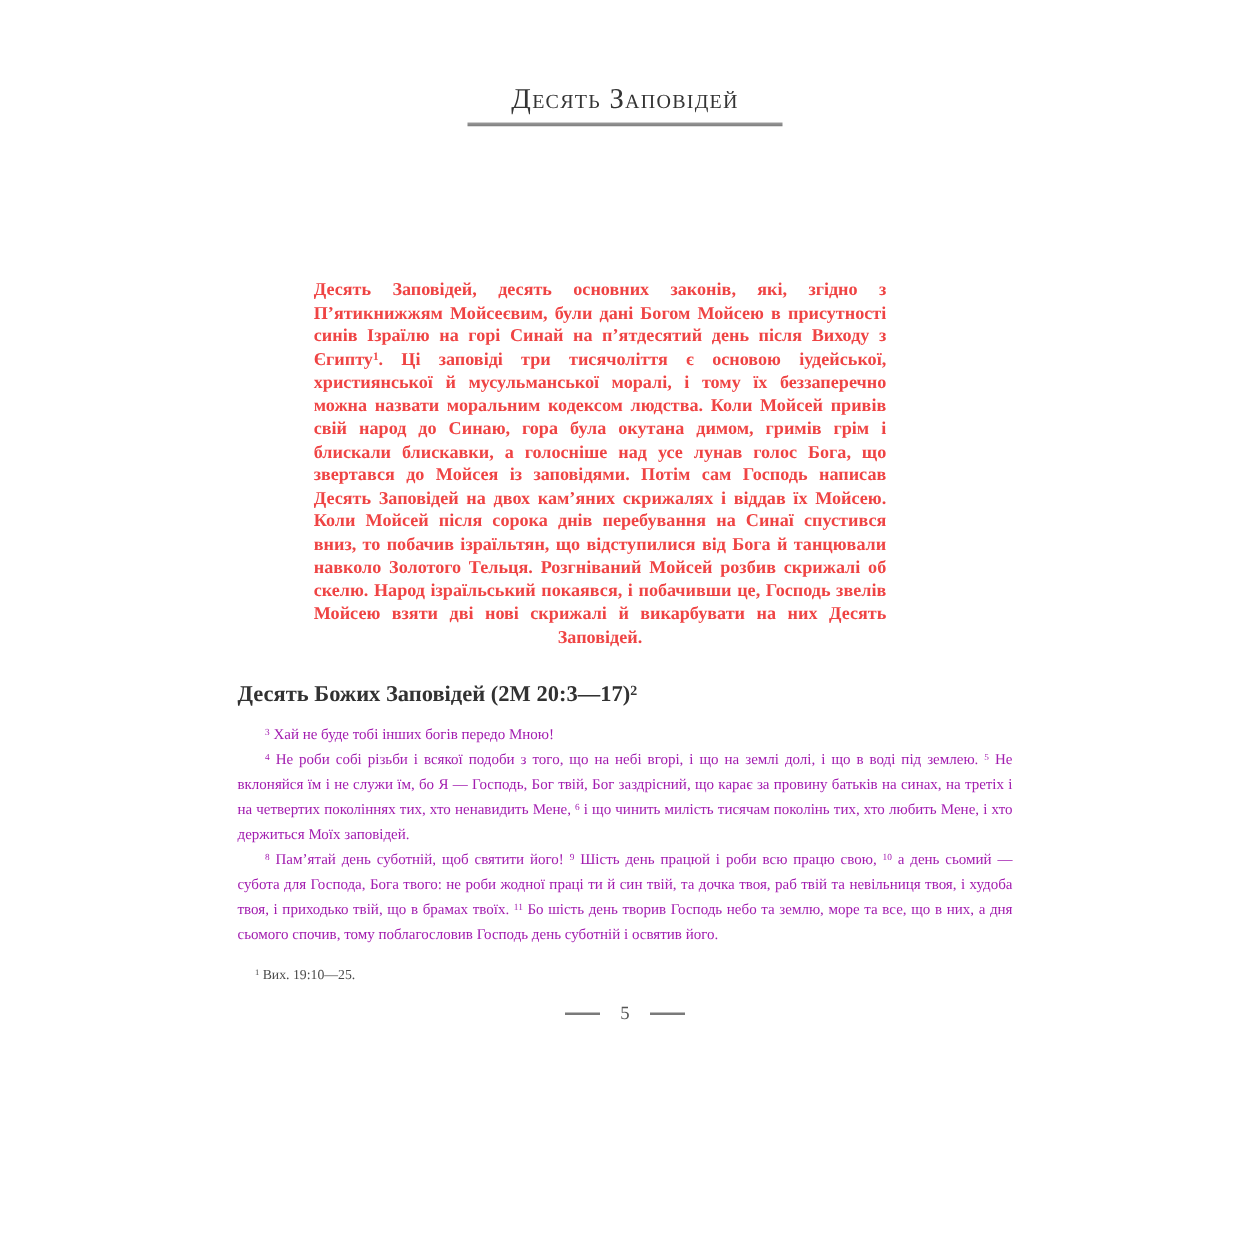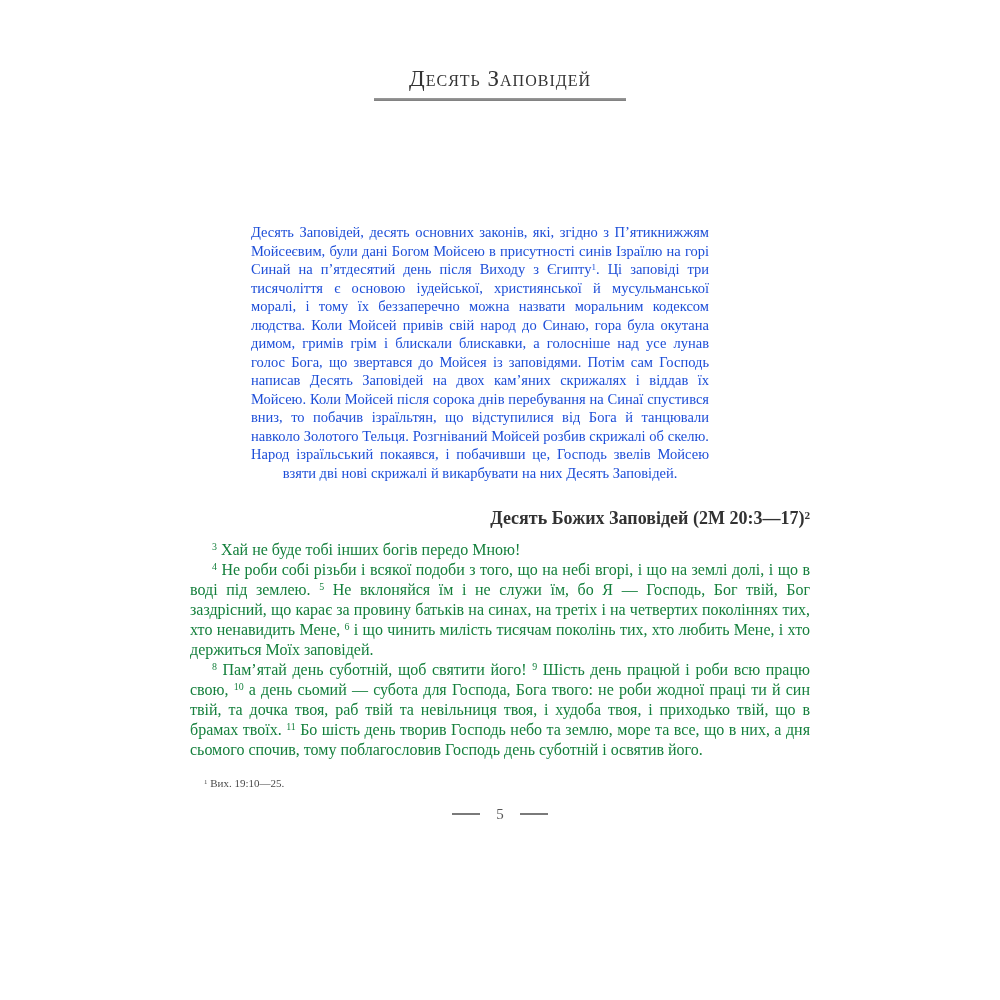--- a/index.html
+++ b/index.html
@@ -32,43 +32,44 @@
   }
 
   
   .intro {
     width: 458px;
     margin: 122px 0 0 251px;
     font-size: 14.5px;
     line-height: 18.5px;
     text-align: justify;
     text-align-last: center;
-    color: #1d4ed8;
+    color: #ef4444;
+    font-weight: bold;
   }
 
   
   .section-heading {
     width: 620px;
     margin: 26px 0 0 190px;
-    text-align: right;
+    text-align: left;
     font-size: 18px;
     font-weight: bold;
     color: #323232;
     line-height: 1.2;
   }
 
   
   .body-col {
     width: 620px;
     margin: 10px 0 0 190px;
-    font-size: 16px;
+    font-size: 12px;
     line-height: 20px;
     text-align: justify;
     text-align-last: left;
-    color: #15803d;
+    color: #a21caf;
   }
   .body-para { margin: 0; text-indent: 22px; }
 
   
   .footnotes {
     width: 620px;
     margin: 15px 0 0 190px;
     font-size: 11px;
     line-height: 17px;
     text-align: justify;

